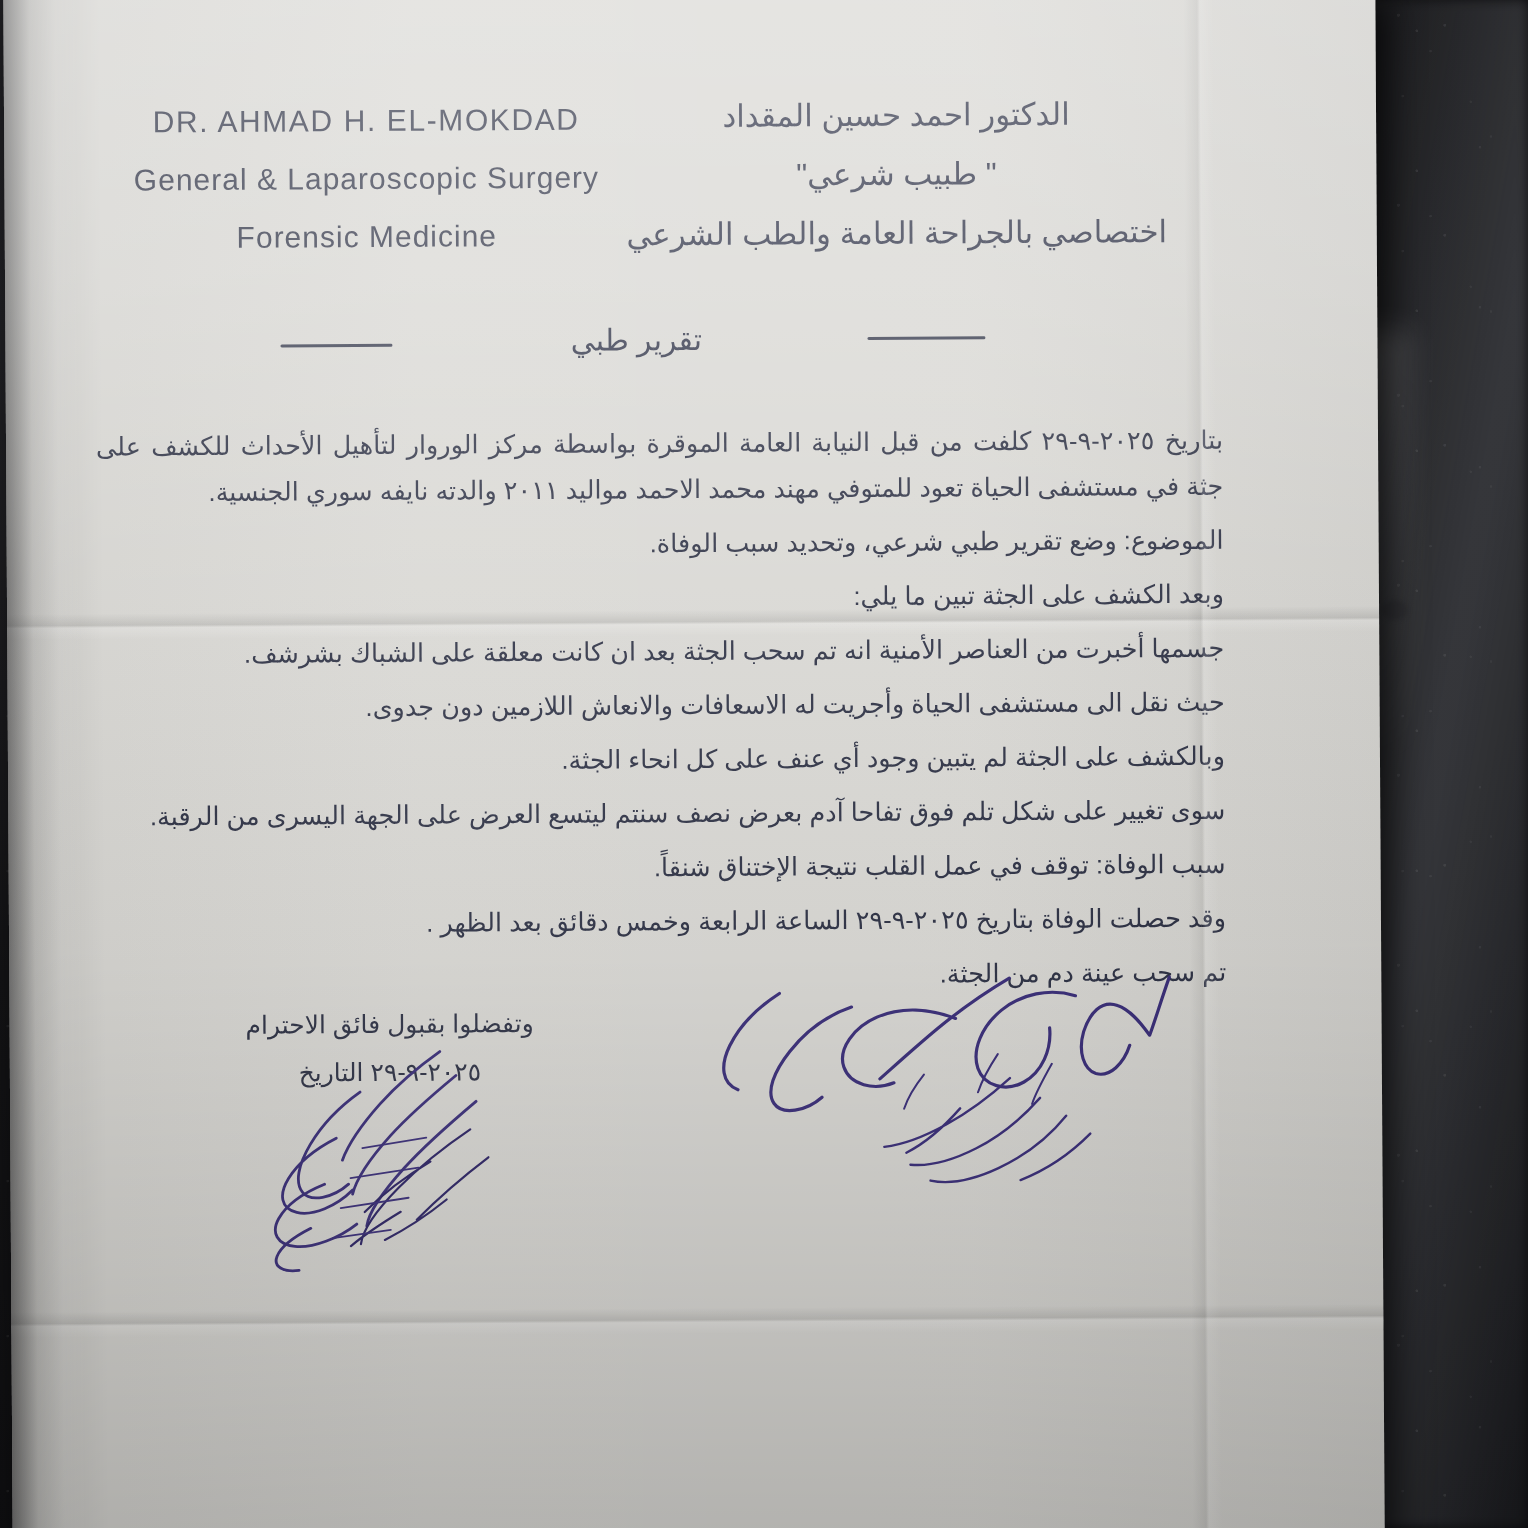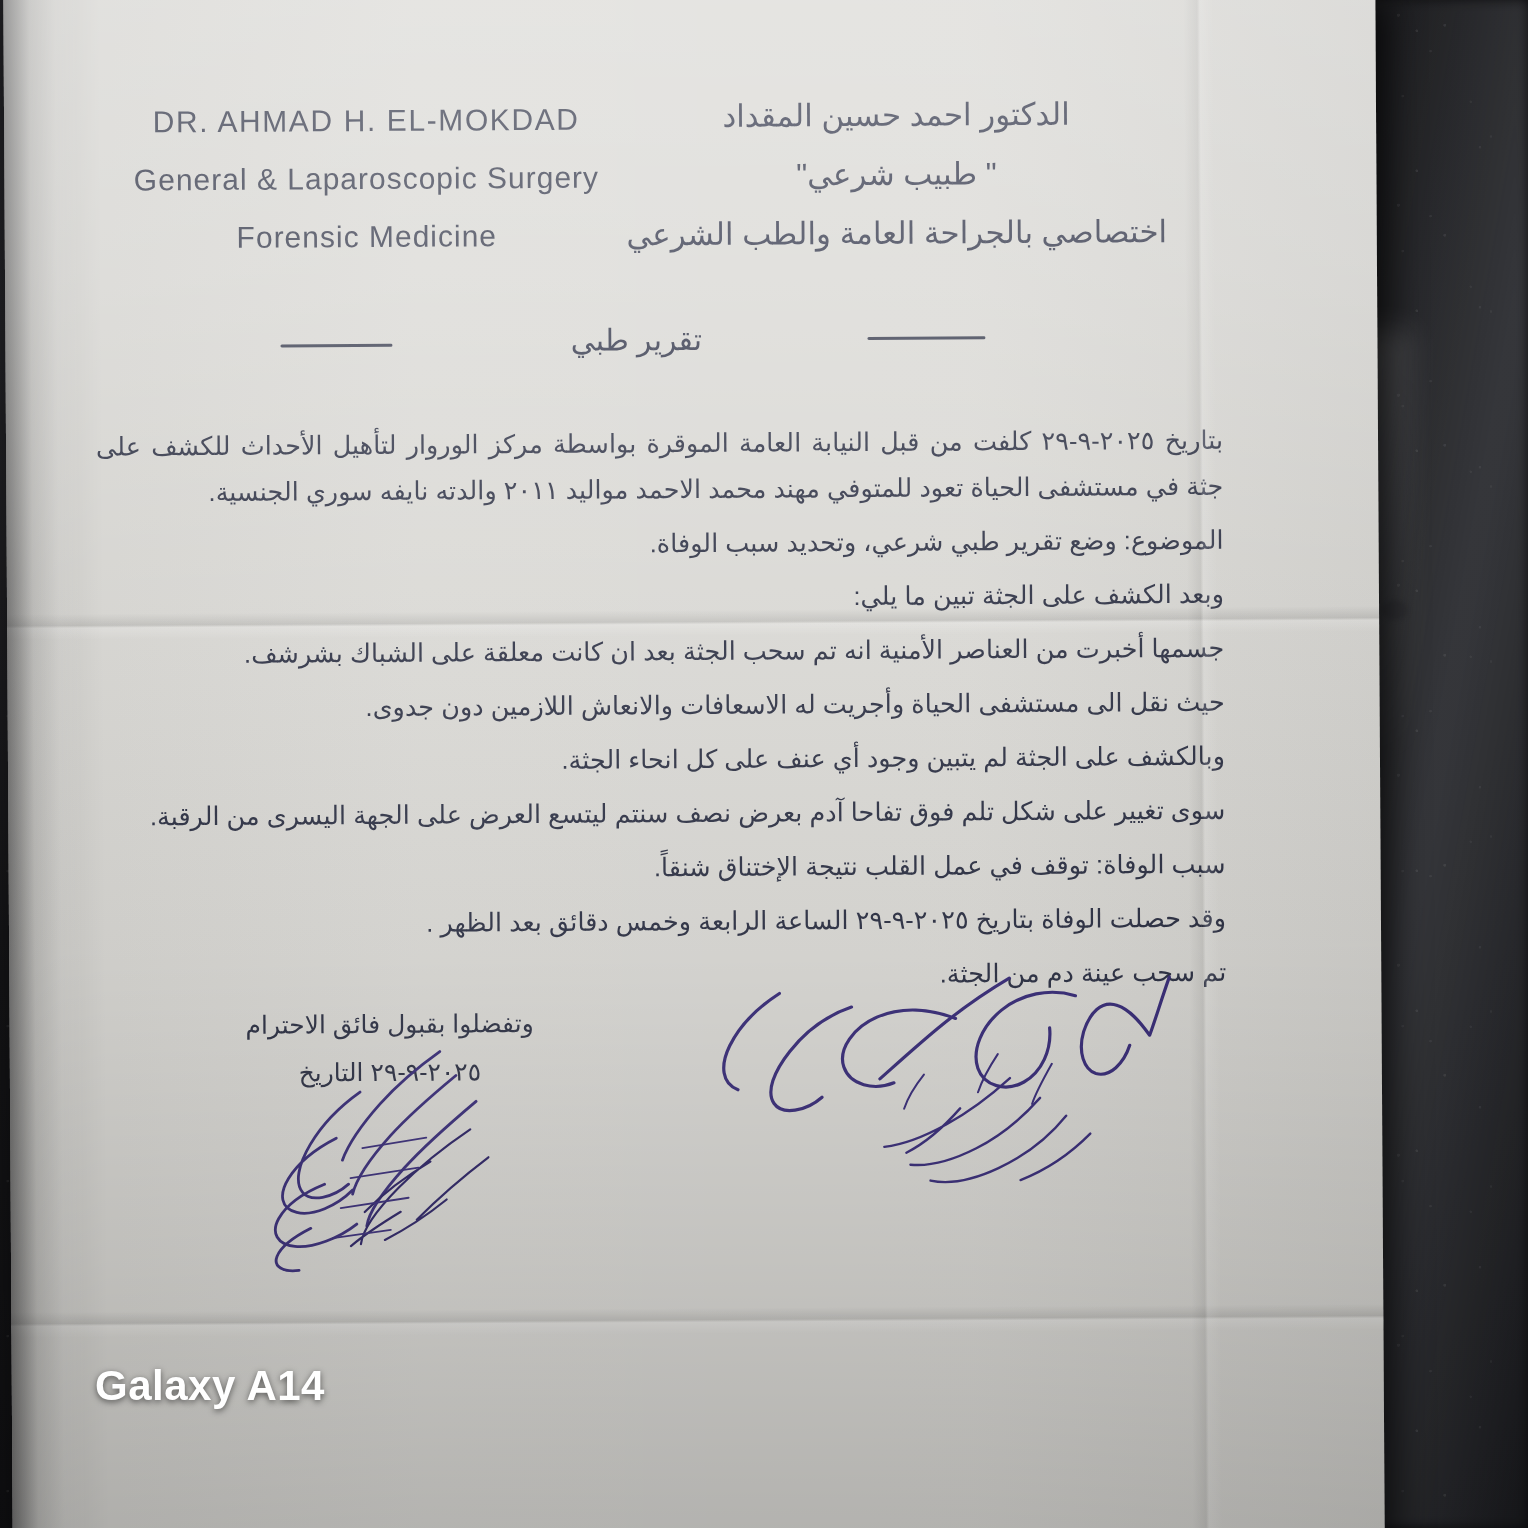--- a/index.html
+++ b/index.html
@@ -315,14 +315,13 @@
 
       <div class="crease-h" style="top:620px;"></div>
       <div class="crease-h" style="top:1318px;"></div>
       <div class="crease-v" style="left:1180px;"></div>
     </div>
 
     <div class="edge-curl"></div>
     <div class="shade"></div>
   </div>
 
-  <div class="watermark">Galaxy A14</div>
 </div>
 
 </body></html>

